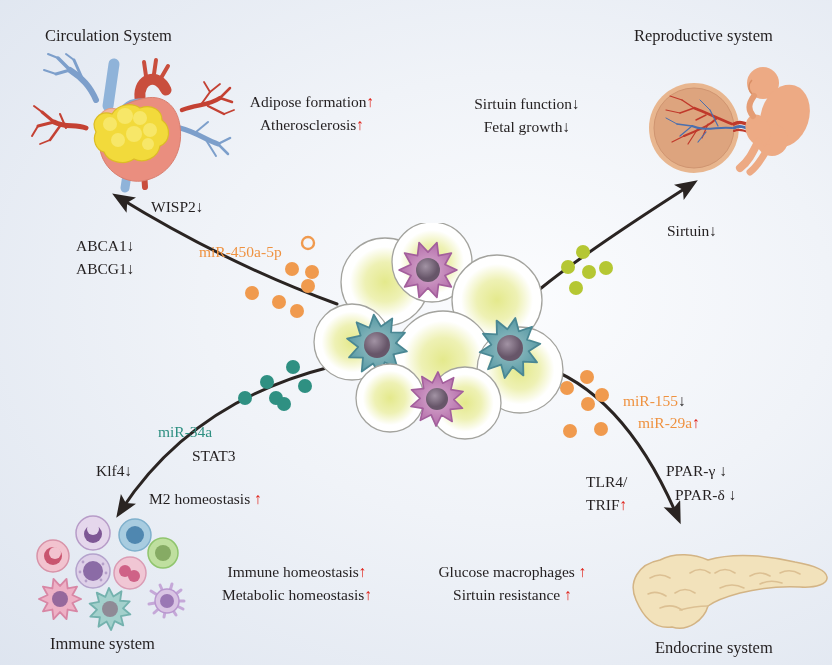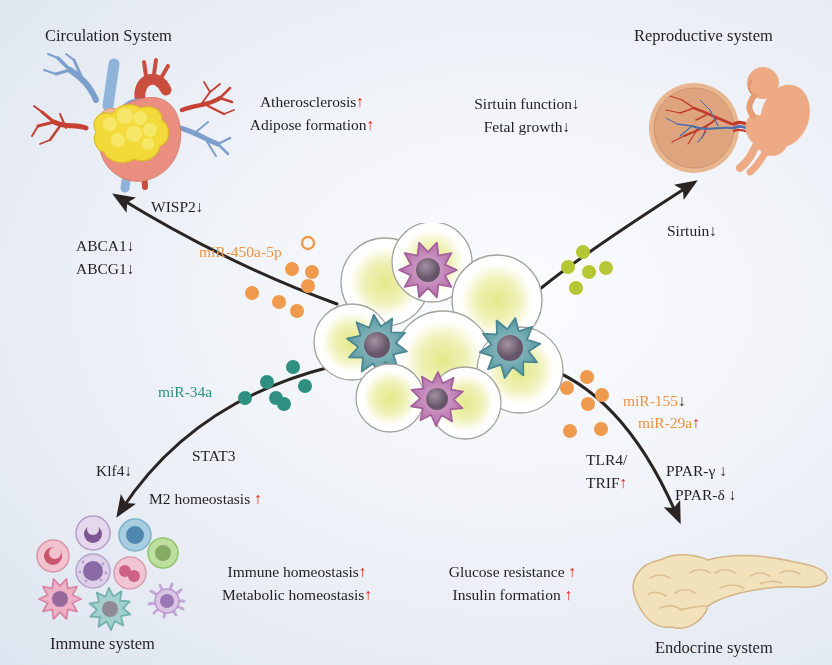--- a/index.html
+++ b/index.html
@@ -6,21 +6,21 @@
   #stage{
     position:relative;width:832px;height:665px;overflow:hidden;
     font-family:"Liberation Sans",sans-serif;color:#231f20;
     background:radial-gradient(90% 80% at 62% 45%, #fbfcfe 0%, #f0f3f8 42%, #dde4ef 100%);
   }
   .abs{position:absolute;}
   .lbl{position:absolute;font-size:15.5px;line-height:23px;white-space:nowrap;font-family:Liberation Serif, serif;}
   .title{font-size:16.5px;}
   .center{text-align:center;white-space:normal;}
   .orange{color:#ef9240;text-align:right;}
-  .teal{color:#2f9082;}
+  .teal{color:#2f9082;margin-top:40px;}
   .arw{font-weight:700;}
   .a-up{color:#e0241b;}
   .a-dn{color:#231f20;}
   .gap{margin-left:4px;}
   svg{display:block;}
 </style>
 </head>
 <body>
 
 <div id="stage">
@@ -312,22 +312,22 @@
     <span>Reproductive system</span>
   </div>
   <div class="lbl title" style="left:50px;top:632px">
     <span>Immune system</span>
   </div>
   <div class="lbl title" style="left:655px;top:636px">
     <span>Endocrine system</span>
   </div>
 
   <div class="lbl center" style="left:226px;top:90px;width:172px">
+    <div><span>Adipose formation</span><span class="arw a-up">↑</span></div>
     <div><span>Atherosclerosis</span><span class="arw a-up">↑</span></div>
-    <div><span>Adipose formation</span><span class="arw a-up">↑</span></div>
   </div>
 
   <div class="lbl center" style="left:446px;top:92px;width:162px">
     <div><span>Sirtuin function</span><span class="arw a-dn">↓</span></div>
     <div><span>Fetal growth</span><span class="arw a-dn">↓</span></div>
   </div>
 
   <div class="lbl" style="left:151px;top:195px">
     <span>WISP2</span><span class="arw a-dn">↓</span>
   </div>
@@ -361,29 +361,29 @@
     <div><span>Metabolic homeostasis</span><span class="arw a-up">↑</span></div>
   </div>
 
   <div class="lbl orange" style="left:623px;top:389px">
     <span>miR-155</span><span class="arw a-dn">↓</span>
   </div>
   <div class="lbl orange" style="left:638px;top:411px">
     <span>miR-29a</span><span class="arw a-up">↑</span>
   </div>
 
-  <div class="lbl" style="left:586px;top:448px">
+  <div class="lbl" style="left:586px;top:470px">
     <div><span>TLR4/</span></div>
     <div><span>TRIF</span><span class="arw a-up">↑</span></div>
   </div>
   <div class="lbl" style="left:666px;top:459px">
     <span>PPAR-γ</span><span class="arw a-dn gap">↓</span>
   </div>
   <div class="lbl" style="left:675px;top:483px">
     <span>PPAR-δ</span><span class="arw a-dn gap">↓</span>
   </div>
 
   <div class="lbl center" style="left:415px;top:560px;width:195px">
-    <div><span>Glucose resistance</span><span class="arw a-up gap">↑</span></div>
-    <div><span>Insulin formation</span><span class="arw a-up gap">↑</span></div>
+    <div><span>Glucose macrophages</span><span class="arw a-up gap">↑</span></div>
+    <div><span>Sirtuin resistance</span><span class="arw a-up gap">↑</span></div>
   </div>
 
 </div>
 
 </body></html>

